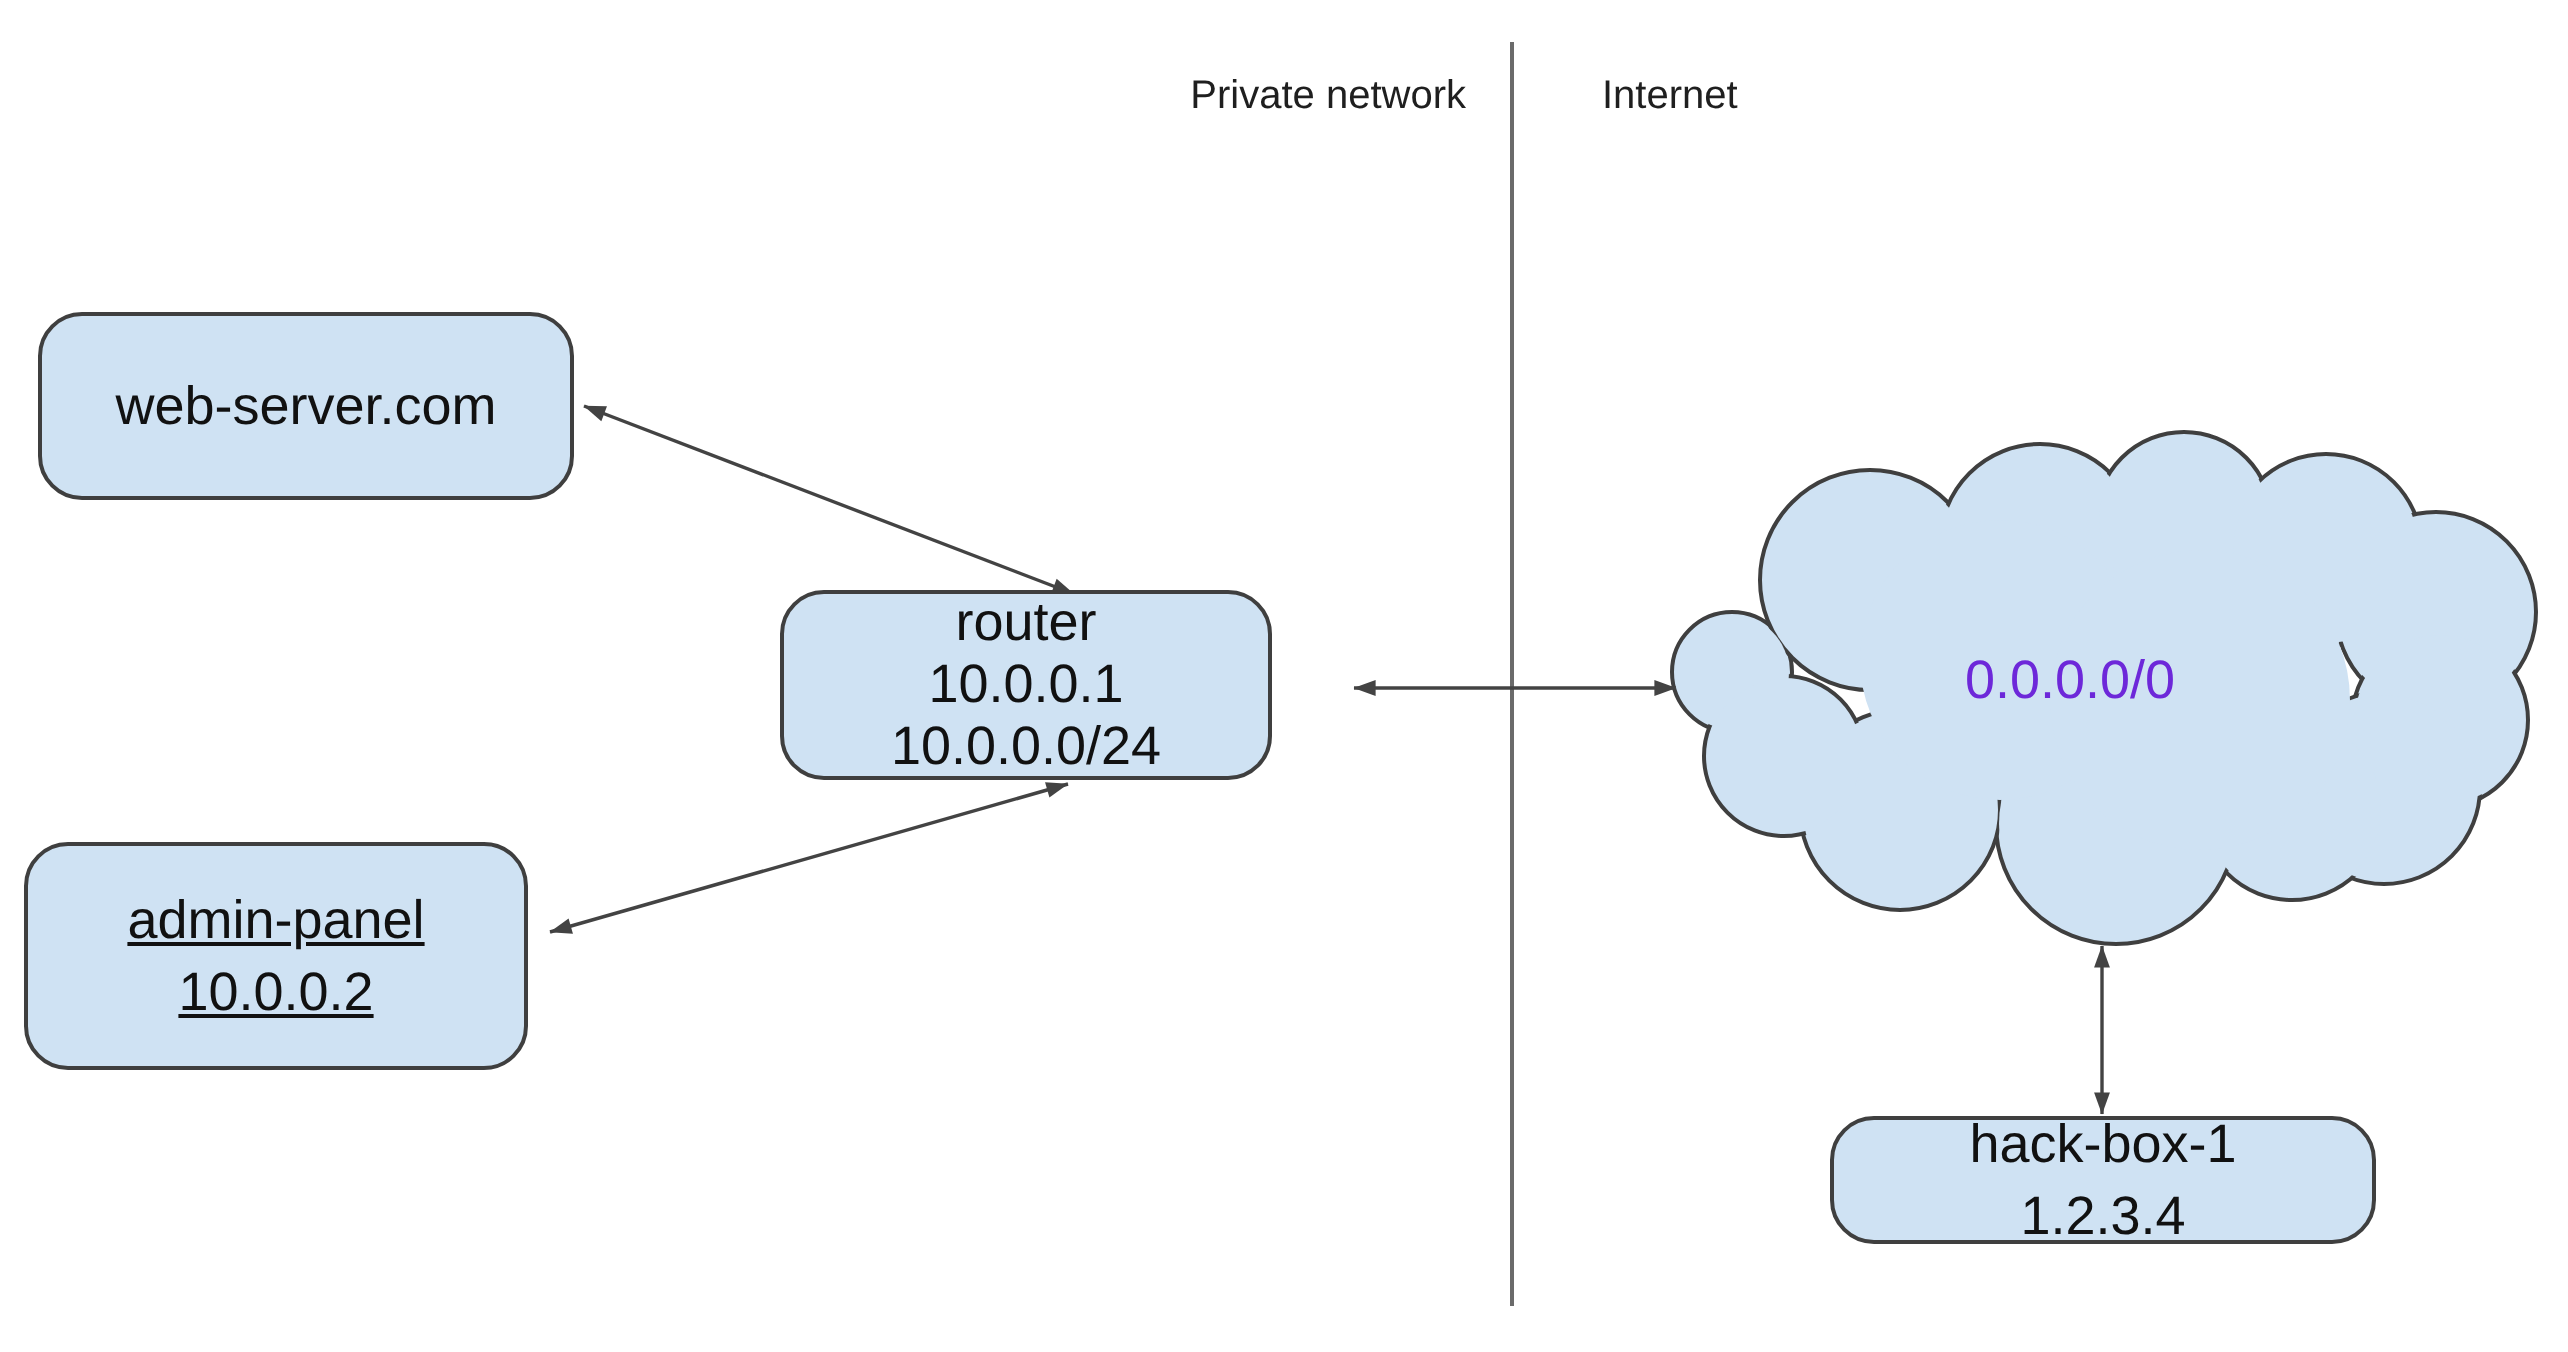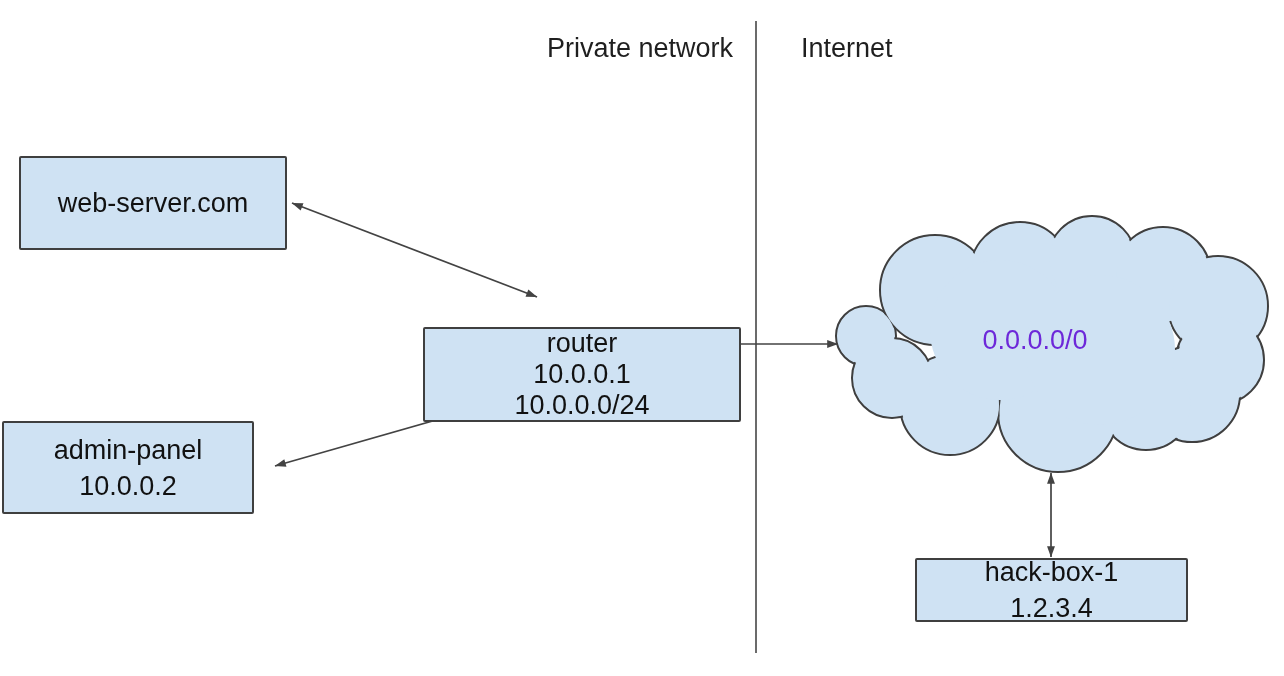--- a/index.html
+++ b/index.html
@@ -13,39 +13,39 @@
     color: #1f1f1f;
   }
   .gfx { position: absolute; left: 0; top: 0; }
 
   
   .node {
     position: absolute;
     box-sizing: border-box;
     background: #cfe2f3;
     border: 2px solid #3f3f3f;
-    border-radius: 2px;
+    border-radius: 22px;
     display: flex;
     flex-direction: column;
     align-items: center;
     justify-content: center;
     text-align: center;
     font-size: 27px;
     line-height: 36px;
     color: #111111;
   }
   .node--webserver { left: 19px;  top: 156px; width: 268px; height: 94px; }
-  .node--adminpanel{ left: 2px;  top: 421px; width: 252px; height: 93px; }
-  .node--router    { left: 423px; top: 295px; width: 318px; height: 95px; line-height: 31px; margin-top: 32px; }
+  .node--adminpanel{ left: 12px;  top: 421px; width: 252px; height: 114px; text-decoration: underline; }
+  .node--router    { left: 390px; top: 295px; width: 246px; height: 95px; line-height: 31px; }
   .node--hackbox   { left: 915px; top: 558px; width: 273px; height: 64px; }
 
   .region-label {
     position: absolute;
     top: 31px;
-    font-size: 27px;
+    font-size: 20px;
     line-height: 34px;
     white-space: nowrap;
     color: #1f1f1f;
   }
   .region-label--private { left: 460px; width: 273px; text-align: right; }
   .region-label--internet { left: 769px; margin-left: 32px; }
 
   .cloud-label {
     position: absolute;
     left: 935px;

